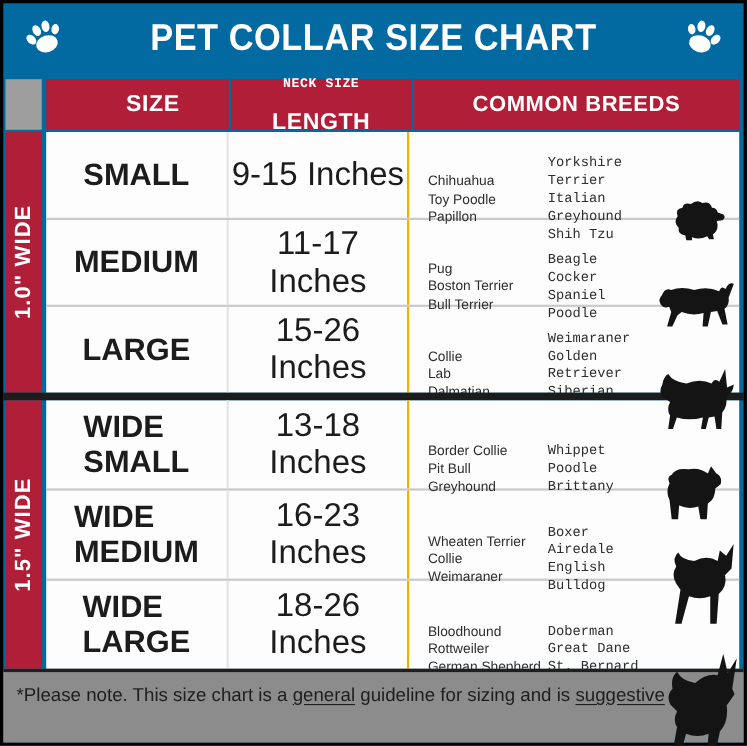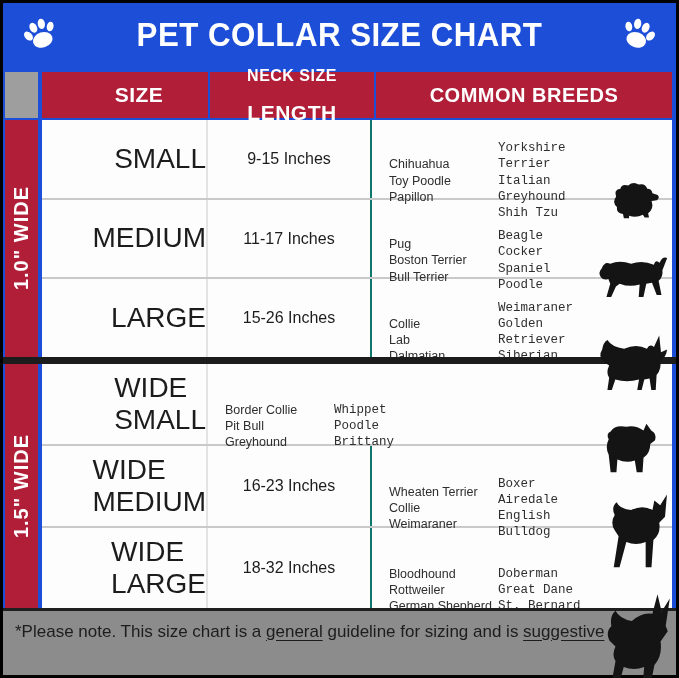--- a/index.html
+++ b/index.html
@@ -1,55 +1,55 @@
 <!DOCTYPE html>
 <html><head>
 <meta charset="utf-8">
 <style>
   * { margin:0; padding:0; box-sizing:border-box; }
   body { font-family:"Liberation Sans", sans-serif; background:#555; }
   .page { position:relative; width:679px; height:678px; background:#000; overflow:hidden; }
-  .inner { position:absolute; left:3px; top:3px; width:673px; height:672px; background:#1d4ed8; }
+  .inner { position:absolute; left:3px; top:3px; width:673px; height:672px; background:#0369a1; }
 
   
   .titlebar { position:absolute; left:0; top:0; width:100%; height:62px;
               display:flex; align-items:center; justify-content:space-between; padding:0 16px; }
   .title { position:absolute; left:0; right:0; text-align:center; color:#fff;
            font-size:34px; font-weight:bold; letter-spacing:.5px; transform:scaleX(.92); }
   .paw { width:42px; height:40px; z-index:2; }
   .paw.right { transform:scaleX(-1); }
 
   
   .hdr { position:absolute; left:2px; top:69px; width:667px; height:46px; display:flex; }
   .hdr .corner { width:33px; background:#9e9e9e; margin-right:4px; }
   .hcell { background:#b01e38; color:#fff; display:flex; flex-direction:column;
            align-items:center; justify-content:center; font-weight:bold; }
   .hcell.size { width:166px; margin-right:2px; font-size:21px; letter-spacing:.5px;padding-left:28px; }
   .hcell.len  { width:164px; margin-right:2px; line-height:1; }
-  .hcell.len .small { font-size:16px; letter-spacing:.5px; }
+  .hcell.len .small { font-size:12px; letter-spacing:.5px;font-family:Liberation Mono, monospace; }
   .hcell.len .big { font-size:21px; letter-spacing:.5px; margin-top:18px; }
   .hcell.breeds { flex:1; font-size:20px; letter-spacing:.5px; }
 
   
   .section { position:absolute; left:2px; width:667px; display:flex; }
   .section.s1 { top:117px; height:237px; }
   .section.s2 { top:361px; height:244px; }
   .vbar { width:33px; background:#b01e38; margin-right:4px; display:flex;
           align-items:center; justify-content:center; }
   .vbar span { writing-mode:vertical-rl; transform:rotate(180deg); color:#fff;
                font-weight:bold; font-size:20px; letter-spacing:1px; white-space:nowrap; }
   .rows { flex:1; background:#fdfdfd; display:flex; flex-direction:column; }
   .row { flex:1; display:flex; position:relative; border-bottom:2px solid #c9c9c9; }
   .row:last-child { border-bottom:none; }
   .cell-size { width:166px; border-right:2px solid #e4e4e4; display:flex;
-               align-items:center; justify-content:flex-end; }
+               align-items:center; justify-content:center;font-weight:bold; }
   .cell-size span { font-size:28px; color:#1c1c1c; white-space:pre-line; line-height:1.15;
                     text-align:left; }
-  .cell-len { width:164px; border-right:2px solid #0f766e; display:flex;
-              align-items:center; justify-content:center; font-size:16px; color:#1c1c1c;text-align:center; }
+  .cell-len { width:164px; border-right:2px solid #eab308; display:flex;
+              align-items:center; justify-content:center; font-size:30px; color:#1c1c1c;text-align:center; }
   .cell-breeds { flex:1; position:relative; display:flex; align-items:center;margin-top:44px; }
   .bcol { font-size:12.5px; color:#2e2e2e; line-height:1.3; white-space:pre-line; }
   .bcol.a { position:absolute; left:17px; width:105px; }
   .bcol.b { position:absolute; left:126px; width:100px;font-family:Liberation Mono, monospace; }
   .dog { position:absolute; z-index:9; }
   .dog svg { display:block; }
 
   .divider { position:absolute; left:0; top:354px; width:673px; height:7px; background:#1c1c1c; }
 
   
@@ -175,20 +175,21 @@
       <div class="vbar">
         <span>1.5" WIDE</span>
       </div>
       <div class="rows">
 
         <div class="row">
           <div class="cell-size">
               <span>WIDE
 SMALL</span>
             </div>
+          <div class="cell-len">13-18 Inches</div>
           <div class="cell-breeds">
             <div class="bcol a">Border Collie
 Pit Bull
 Greyhound</div>
             <div class="bcol b">Whippet
 Poodle
 Brittany</div>
             <div class="dog" style="right:14px; top:8px;">
               <svg viewBox="0 0 60 64" width="58" height="62">
                   <path fill="#141414" d="M9 24 Q5 32 9 40 L11 58 L17 58 L18 45 Q27 49 36 46 L38 58 L44 58 L45 43 Q52 39 52 29 L57 25 Q59 18 53 15 L48 8 L45 15 Q37 9 27 11 Q15 9 11 16 Q6 18 9 24 Z"></path>
@@ -216,21 +217,21 @@
                 </svg>
             </div>
           </div>
         </div>
 
         <div class="row">
           <div class="cell-size">
               <span>WIDE
 LARGE</span>
             </div>
-          <div class="cell-len">18-32 Inches</div>
+          <div class="cell-len">18-26 Inches</div>
           <div class="cell-breeds">
             <div class="bcol a">Bloodhound
 Rottweiler
 German Shepherd</div>
             <div class="bcol b">Doberman
 Great Dane
 St. Bernard</div>
             <div class="dog" style="right:-2px; top:8px;">
               <svg viewBox="0 0 74 124" width="76" height="127">
                   <path fill="#141414" d="M13 45 Q7 51 11 59 L17 65 Q13 73 17 79 L10 118 L16 118 L25 85 Q35 89 45 85 L42 118 L48 118 L55 83 Q63 74 61 60 L68 50 L66 45 L70 18 L62 31 L58 14 L53 33 Q43 31 33 40 Q21 38 17 30 Q11 35 13 45 Z"></path>

